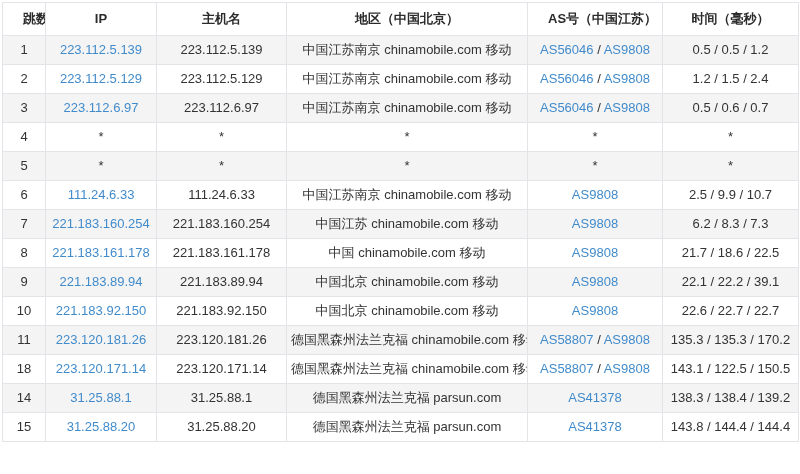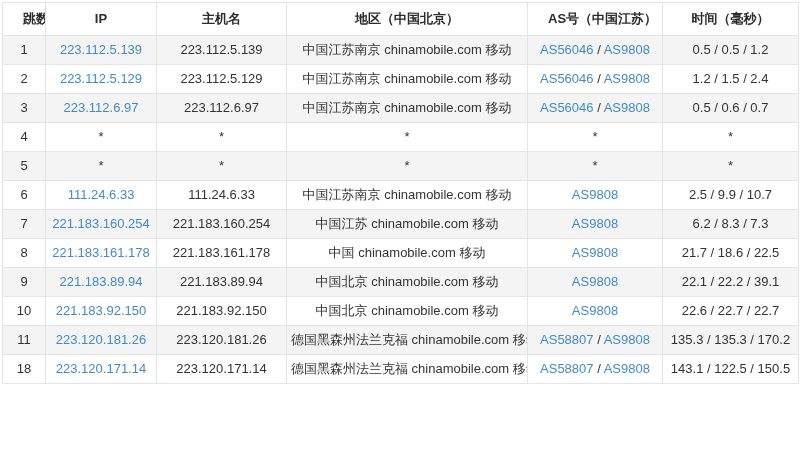--- a/index.html
+++ b/index.html
@@ -153,14 +153,30 @@
         <td>135.3 / 135.3 / 170.2</td>
       </tr>
       <tr>
         <td>18</td>
         <td><a>223.120.171.14</a></td>
         <td>223.120.171.14</td>
         <td>德国黑森州法兰克福 chinamobile.com 移动</td>
         <td><a>AS58807</a> / <a>AS9808</a></td>
         <td>143.1 / 122.5 / 150.5</td>
       </tr>
+      <tr>
+        <td>14</td>
+        <td><a>31.25.88.1</a></td>
+        <td>31.25.88.1</td>
+        <td>德国黑森州法兰克福 parsun.com</td>
+        <td><a>AS41378</a></td>
+        <td>138.3 / 138.4 / 139.2</td>
+      </tr>
+      <tr>
+        <td>15</td>
+        <td><a>31.25.88.20</a></td>
+        <td>31.25.88.20</td>
+        <td>德国黑森州法兰克福 parsun.com</td>
+        <td><a>AS41378</a></td>
+        <td>143.8 / 144.4 / 144.4</td>
+      </tr>
     </tbody>
 </table>
 
 </body></html>

